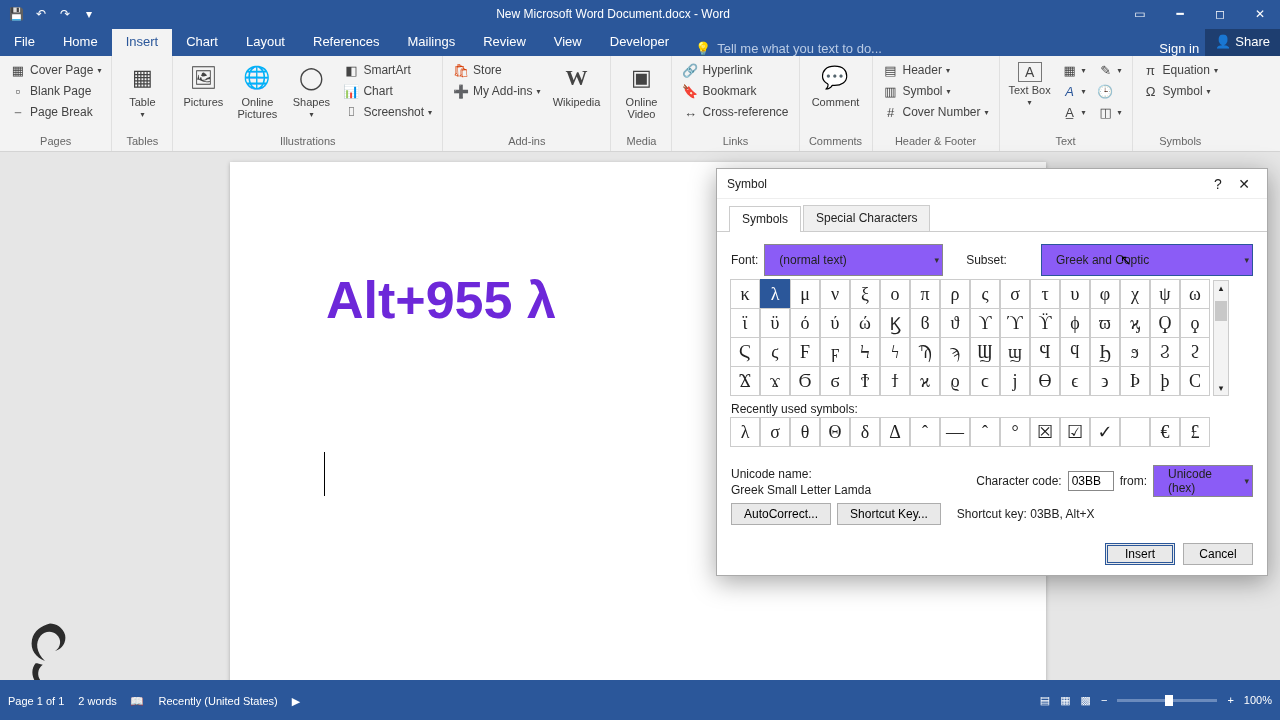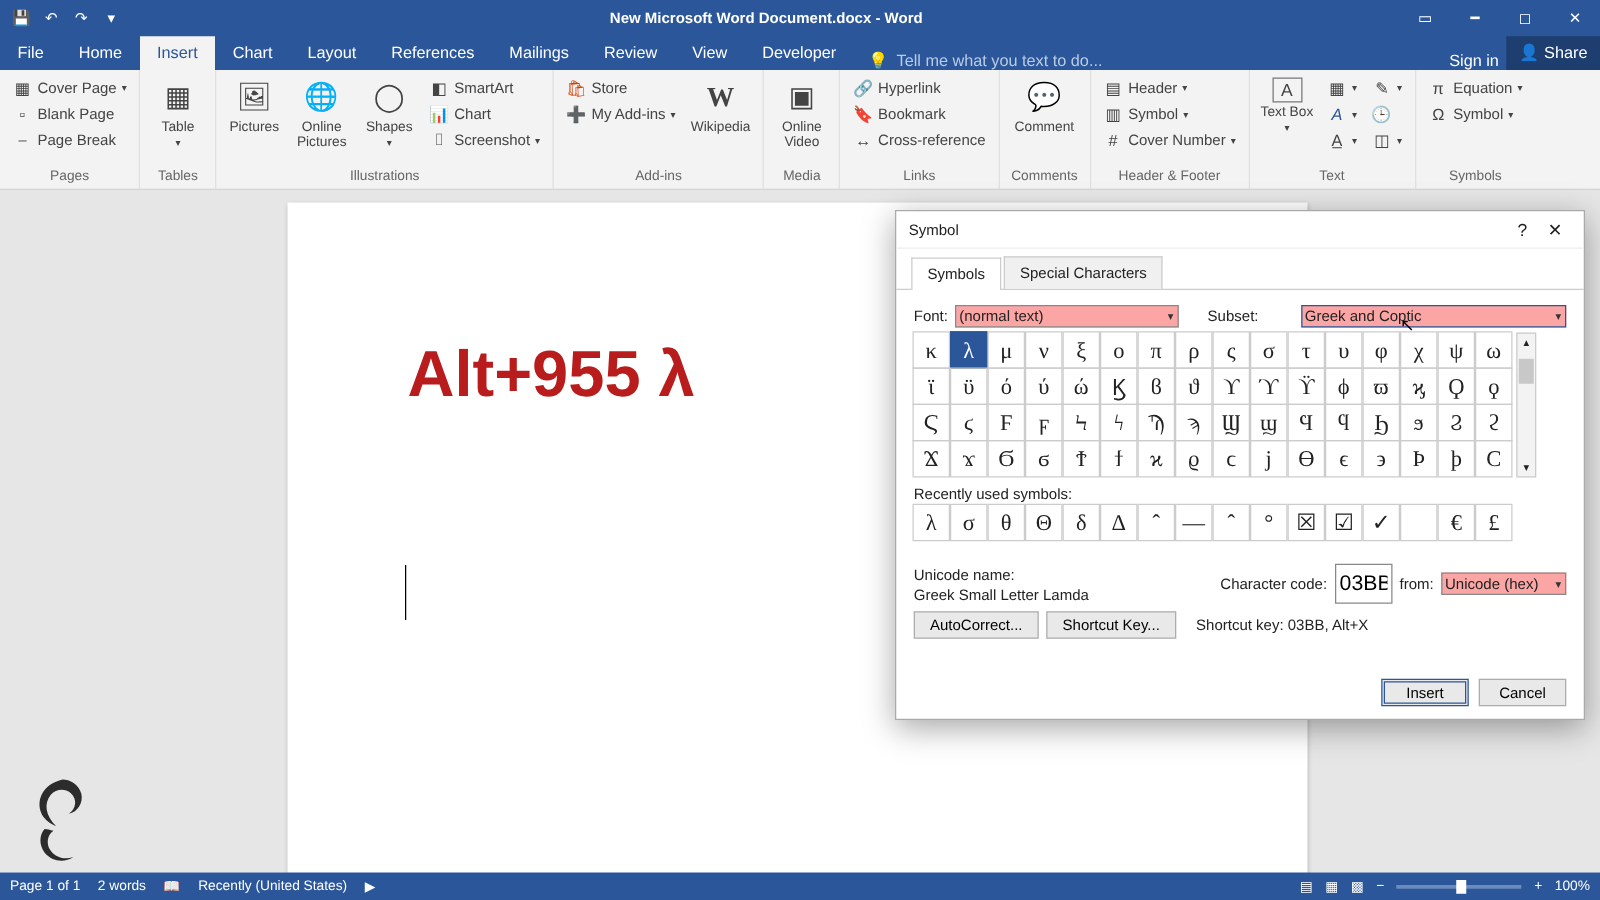--- a/index.html
+++ b/index.html
@@ -2,21 +2,21 @@
 <html><head>
 <meta charset="utf-8">
 <style>
 * { margin: 0; padding: 0; box-sizing: border-box; font-family: "Segoe UI", Arial, sans-serif; }
 body { background: #fff; width: 1280px; height: 720px; overflow: hidden; position: relative; }
 
 
 .titlebar { height: 28px; background: #2b579a; display: flex; align-items: center; color: #fff; font-size: 12px; }
 .titlebar .qa { display: flex; gap: 2px; padding: 0 6px; }
 .titlebar .qa span { width: 22px; height: 22px; display: inline-flex; align-items: center; justify-content: center; }
-.titlebar .title { flex: 1; text-align: center; font-weight: bold; }
+.titlebar .title { flex: 1; text-align: center; }
 .titlebar .wincontrols { display: flex; }
 .titlebar .wincontrols span { width: 40px; height: 28px; display: inline-flex; align-items: center; justify-content: center; }
 
 
 .menubar { height: 28px; background: #2b579a; display: flex; align-items: flex-end; color: #fff; font-size: 13px; }
 .menubar .tab { padding: 5px 14px 7px; cursor: pointer; }
 .menubar .tab.file { background: #2b579a; }
 .menubar .tab.active { background: #f3f3f3; color: #2b579a; }
 .menubar .tellme { flex:1; color: #b9cbe5; padding-left: 12px; display:flex; align-items:center; gap:6px;}
 .menubar .acct { display:flex; align-items:center; gap:4px; padding-right:6px;}
@@ -29,59 +29,59 @@
 .group .glabel { text-align:center; font-size:11px; color:#666; padding:1px 0 2px;}
 .rbtn { display:flex; align-items:center; gap:4px; padding:2px 4px; white-space:nowrap; font-size:12px;}
 .rstack { display:flex; flex-direction:column; gap:1px;}
 .vbtn { display:flex; flex-direction:column; align-items:center; justify-content:flex-start; width:48px; font-size:11px; text-align:center; gap:2px; padding:2px 0;}
 .vbtn .ic { width:32px; height:32px; display:flex; align-items:center; justify-content:center; font-size:22px; }
 .ic-sm { width:16px; height:16px; display:inline-flex; align-items:center; justify-content:center; font-size:13px; }
 
 
 .docarea { position:absolute; top:152px; left:0; right:0; bottom:22px; background:#e6e6e6;}
 .page { position:absolute; left:230px; top:10px; width:816px; height:580px; background:#fff; box-shadow:0 1px 4px rgba(0,0,0,0.25);}
-.doc-text { position:absolute; left:96px; top:108px; font-size:52px; font-weight:600; color:#b91c1c;}
+.doc-text { position:absolute; left:96px; top:108px; font-size:52px; font-weight:600; color:#6d28d9;}
 .cursor { position:absolute; left:94px; top:290px; width:1px; height:44px; background:#000;}
 
 .dragon { position:absolute; left:14px; bottom:6px; width:72px; height:72px; color:#2c2c2c; font-size:62px;}
 
 
-.statusbar { position:absolute; left:0; right:0; bottom:0; height:22px; background:#2b579a; color:#fff; font-size:11px; display:flex; align-items:center; padding:0 8px; gap:14px;}
+.statusbar { position:absolute; left:0; right:0; bottom:0; height:40px; background:#2b579a; color:#fff; font-size:11px; display:flex; padding:15px 8px; gap:14px;}
 .statusbar .right { margin-left:auto; display:flex; align-items:center; gap:10px;}
 .zoom-slider { width:100px; height:3px; background:#6b8bbd; position:relative;}
 .zoom-slider .thumb{ position:absolute; left:48px; top:-4px; width:8px; height:11px; background:#fff;}
 
 
 .dialog { position:absolute; left:716px; top:168px; width:552px; height:408px; background:#fff; border:1px solid #aaa; box-shadow:0 6px 24px rgba(0,0,0,0.35); font-size:12px; color:#222;}
 .dlg-title { height:30px; display:flex; align-items:center; padding:0 10px; border-bottom:1px solid #eee;}
 .dlg-title .t { flex:1; font-size:12px;}
 .dlg-title .x { width:26px; text-align:center; font-size:14px;}
 .dlg-tabs { display:flex; border-bottom:1px solid #ccc; padding: 6px 12px 0;}
 .dlg-tab { padding:5px 12px 6px; border:1px solid #ccc; border-bottom:none; margin-right:2px; background:#f0f0f0; font-size:12px;}
 .dlg-tab.active { background:#fff; position:relative; top:1px;}
 .dlg-body { padding:8px 14px 10px;}
 .row { display:flex; align-items:center; gap:6px; margin:4px 0;}
 .row label { font-size:12px;}
-select, .combo { border:1px solid #888; height:18px; font-size:12px; background:#fca5a5; padding:0 2px;}
+select, .combo { border:1px solid #888; height:32px; font-size:12px; background:#8b5cf6; padding:0 14px;}
 .combo { display:inline-flex; align-items:center; position:relative;}
 .combo:after { content:"▾"; position:absolute; right:3px; font-size:9px; color:#333;}
 
 .symgrid { position:relative; margin:4px 0 6px; }
 .grid { display:grid; grid-template-columns: repeat(16, 30px); }
 .cell { width:30px; height:30px; border:1px solid #ccc; margin:-1px 0 0 -1px; display:flex; align-items:center; justify-content:center; font-size:18px; font-family: "Times New Roman","Cambria",serif; cursor:pointer;}
 .cell.sel { background:#2b579a; color:#fff; border-color:#2b579a;}
 .scroll { width:16px; border:1px solid #ccc; background:#f3f3f3; margin-left:2px; position:relative;}
 .scroll .arr { height:14px; text-align:center; font-size:9px; line-height:14px;}
 .scroll .thumb { position:absolute; top:20px; left:1px; right:1px; height:20px; background:#c8c8c8;}
 .gridwrap{ display:flex; }
 
 .recent .grid { grid-template-columns: repeat(16, 30px);}
 .lbl { font-size:12px; margin:4px 0 2px;}
 
-input.code { width:46px; height:32px; border:1px solid #888; font-size:17px; padding:0 3px;}
+input.code { width:46px; height:20px; border:1px solid #888; font-size:12px; padding:0 3px;}
 .btn { border:1px solid #adadad; background:#e9e9e9; padding:3px 12px; font-size:12px; cursor:pointer;}
 .btn.primary { border:1px solid #2b579a; outline:1px solid #2b579a; outline-offset:-3px; }
 .dlg-footer { position:absolute; bottom:10px; right:14px; display:flex; gap:8px;}
 
 .cursor-arrow{ position:absolute; left:1120px; top:252px; font-size:14px; color:#000; pointer-events:none;}
 </style>
 </head>
 <body>
 
 <div class="titlebar">

